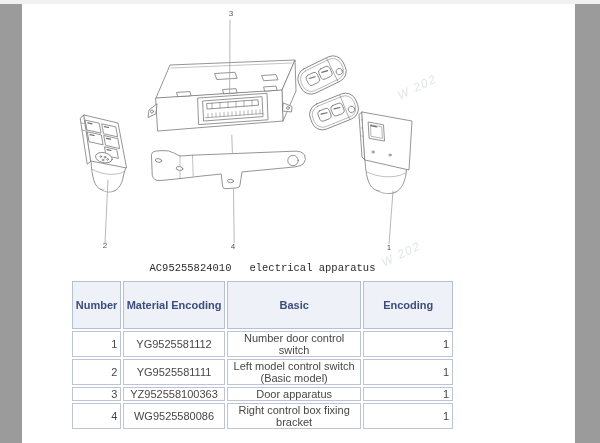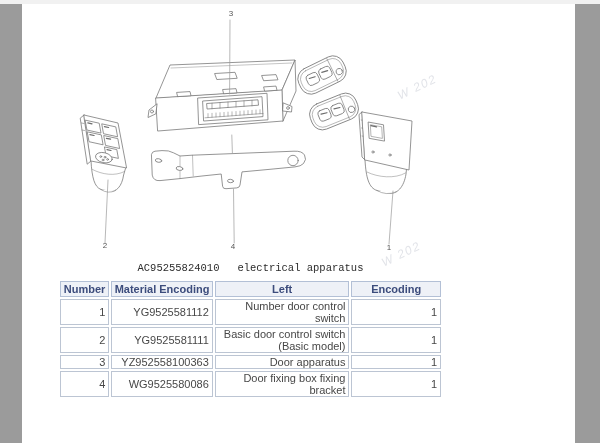--- a/index.html
+++ b/index.html
@@ -21,45 +21,45 @@
   .callout{
     position:absolute;width:10px;text-align:center;
     font-size:8px;line-height:9px;color:#555;
   }
   .watermark{
     position:absolute;font-size:12px;letter-spacing:1.5px;
     color:rgba(90,100,125,0.18);
     transform:rotate(-26deg);white-space:nowrap;
     font-style:italic;
   }
-  .table-area{position:absolute;left:36px;top:258px;width:385px;}
+  .table-area{position:absolute;left:48px;top:258px;width:385px;}
   .table-title{
     font-family:"Liberation Mono","DejaVu Sans Mono",monospace;
     font-size:10.5px;line-height:13px;color:#2b2b2b;
     text-align:center;margin-bottom:4px;white-space:nowrap;
   }
   .table-title .t2{margin-left:18px;}
   table.parts{
     width:385px;border-collapse:separate;border-spacing:2px;
     table-layout:fixed;
     font-size:11px;line-height:12px;
   }
   table.parts th{
     background:#eef1f7;border:1px solid #b3c0d6;
     color:#3c4c7c;font-weight:bold;text-align:center;
-    padding:1px 2px;box-sizing:border-box;
+    padding:17px 2px;box-sizing:border-box;
     font-size:11px;
   }
   table.parts td{
     background:#ffffff;border:1px solid #bcc5d3;
     color:#474747;padding:0 3px;box-sizing:border-box;
     overflow:hidden;
   }
   td.num,td.qty{text-align:right;}
-  td.enc,td.nm{text-align:right;}
+  td.enc,td.nm{text-align:center;}
 </style>
 </head>
 <body>
 
 <div class="top-strip"></div>
 
 <div class="page">
 
   <svg class="diagram-svg" width="553" height="256" viewBox="0 0 553 256" fill="none" stroke="#7a7a7a" stroke-width="0.8" stroke-linejoin="round" stroke-linecap="round">
 
@@ -174,46 +174,46 @@
       <colgroup>
           <col style="width:49px">
           <col style="width:101px">
           <col style="width:134px">
           <col style="width:89px">
         </colgroup>
       <thead>
         <tr>
           <th>Number</th>
           <th>Material Encoding</th>
-          <th>Left</th>
+          <th>Basic</th>
           <th>Encoding</th>
         </tr>
       </thead>
       <tbody>
         <tr>
           <td class="num">1</td>
           <td class="enc">YG9525581112</td>
           <td class="nm">Number door control switch</td>
           <td class="qty">1</td>
         </tr>
         <tr>
           <td class="num">2</td>
           <td class="enc">YG9525581111</td>
-          <td class="nm">Basic door control switch (Basic model)</td>
+          <td class="nm">Left model control switch (Basic model)</td>
           <td class="qty">1</td>
         </tr>
         <tr>
           <td class="num">3</td>
           <td class="enc">YZ952558100363</td>
           <td class="nm">Door apparatus</td>
           <td class="qty">1</td>
         </tr>
         <tr>
           <td class="num">4</td>
           <td class="enc">WG9525580086</td>
-          <td class="nm">Door fixing box fixing bracket</td>
+          <td class="nm">Right control box fixing bracket</td>
           <td class="qty">1</td>
         </tr>
       </tbody>
     </table>
   </div>
 
 </div>
 
 </body></html>

